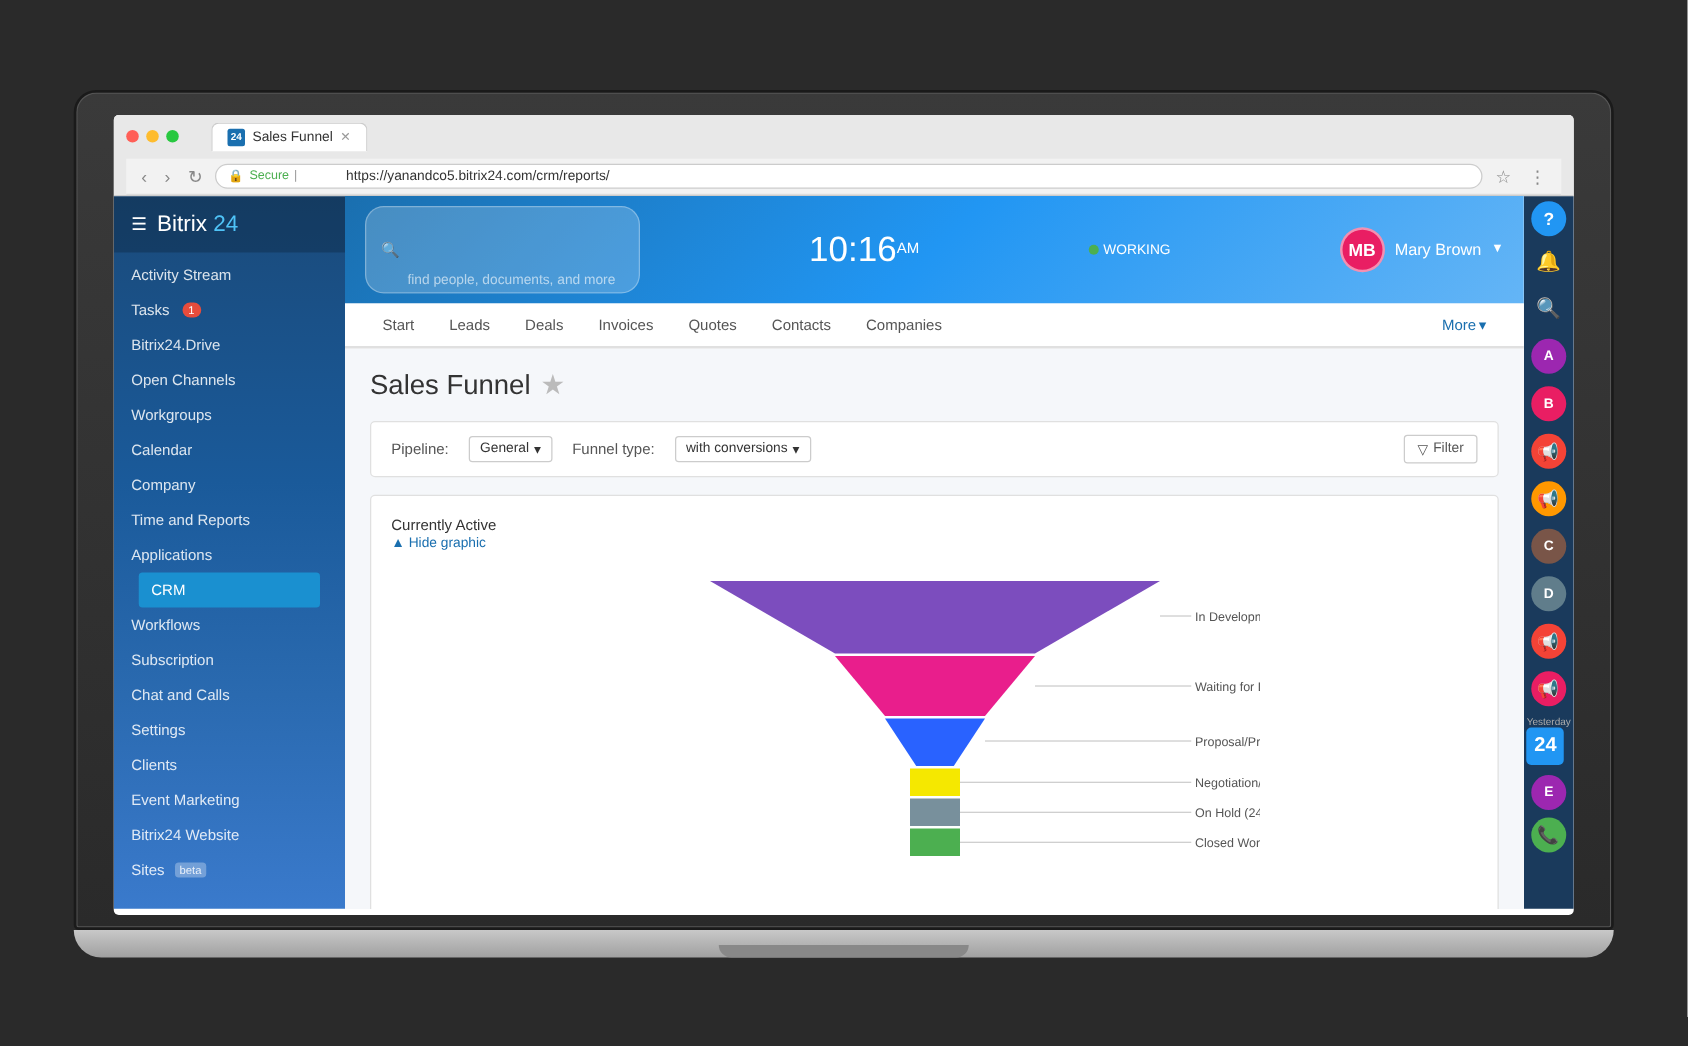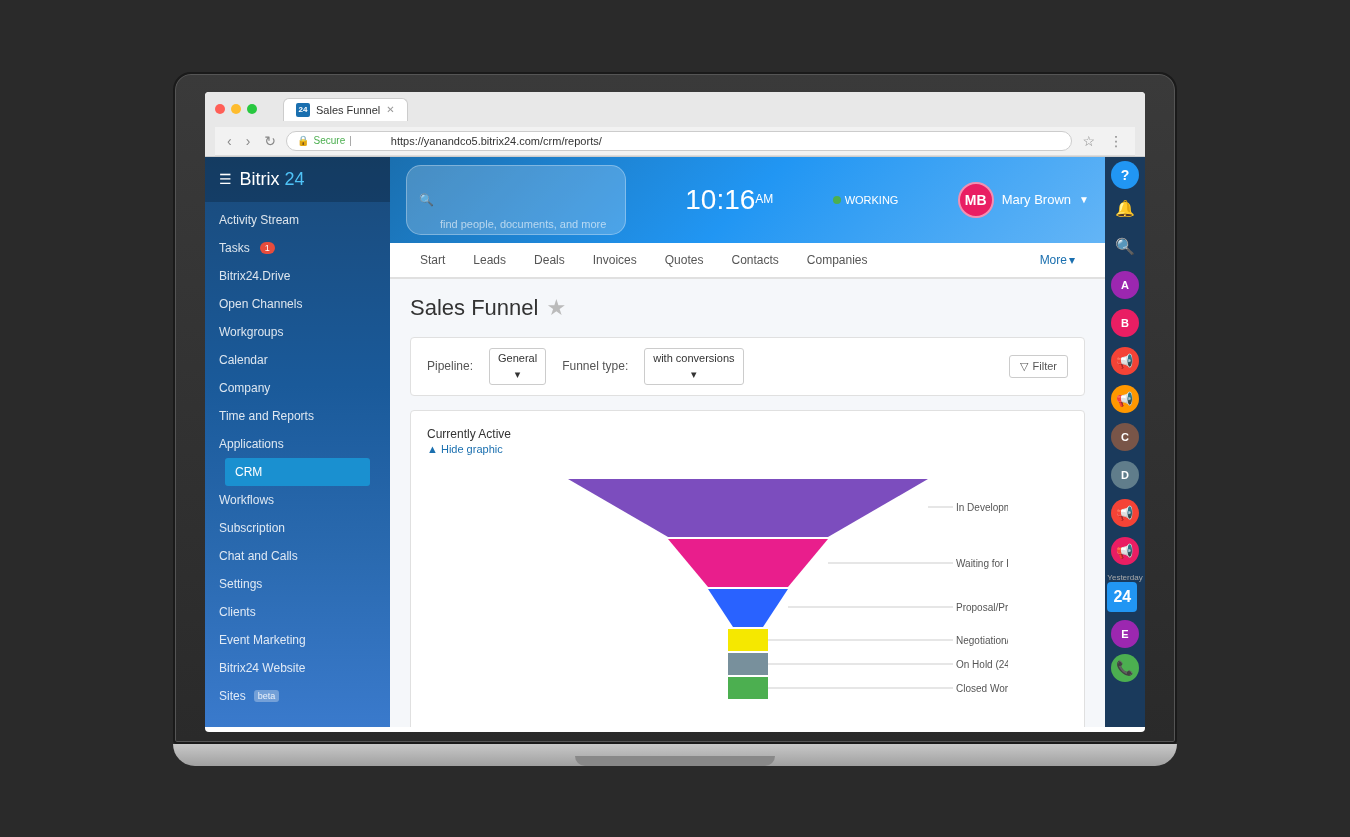--- a/index.html
+++ b/index.html
@@ -7,21 +7,21 @@
       background: #2a2a2a;
       display: flex;
       align-items: center;
       justify-content: center;
       min-height: 100vh;
       font-family: -apple-system, BlinkMacSystemFont, 'Segoe UI', Arial, sans-serif;
     }
 
     
     .laptop-outer {
-      width: 1004px;
+      width: 1232px;
       position: relative;
     }
     .laptop-screen-bezel {
       background: linear-gradient(180deg, #3a3a3a 0%, #2a2a2a 100%);
       border-radius: 18px 18px 4px 4px;
       padding: 18px 30px 10px;
       border: 2px solid #1a1a1a;
       box-shadow: 0 0 0 1px #555 inset;
     }
     .laptop-screen {
@@ -340,21 +340,20 @@
     .filter-select {
       display: flex;
       align-items: center;
       gap: 4px;
       border: 1px solid #ccc;
       border-radius: 3px;
       padding: 3px 8px;
       font-size: 11px;
       color: #333;
       cursor: pointer;
-      flex-direction: column;
     }
     .filter-right { margin-left: auto; }
     .filter-btn {
       display: flex;
       align-items: center;
       gap: 4px;
       border: 1px solid #ccc;
       border-radius: 3px;
       padding: 4px 10px;
       font-size: 11px;

